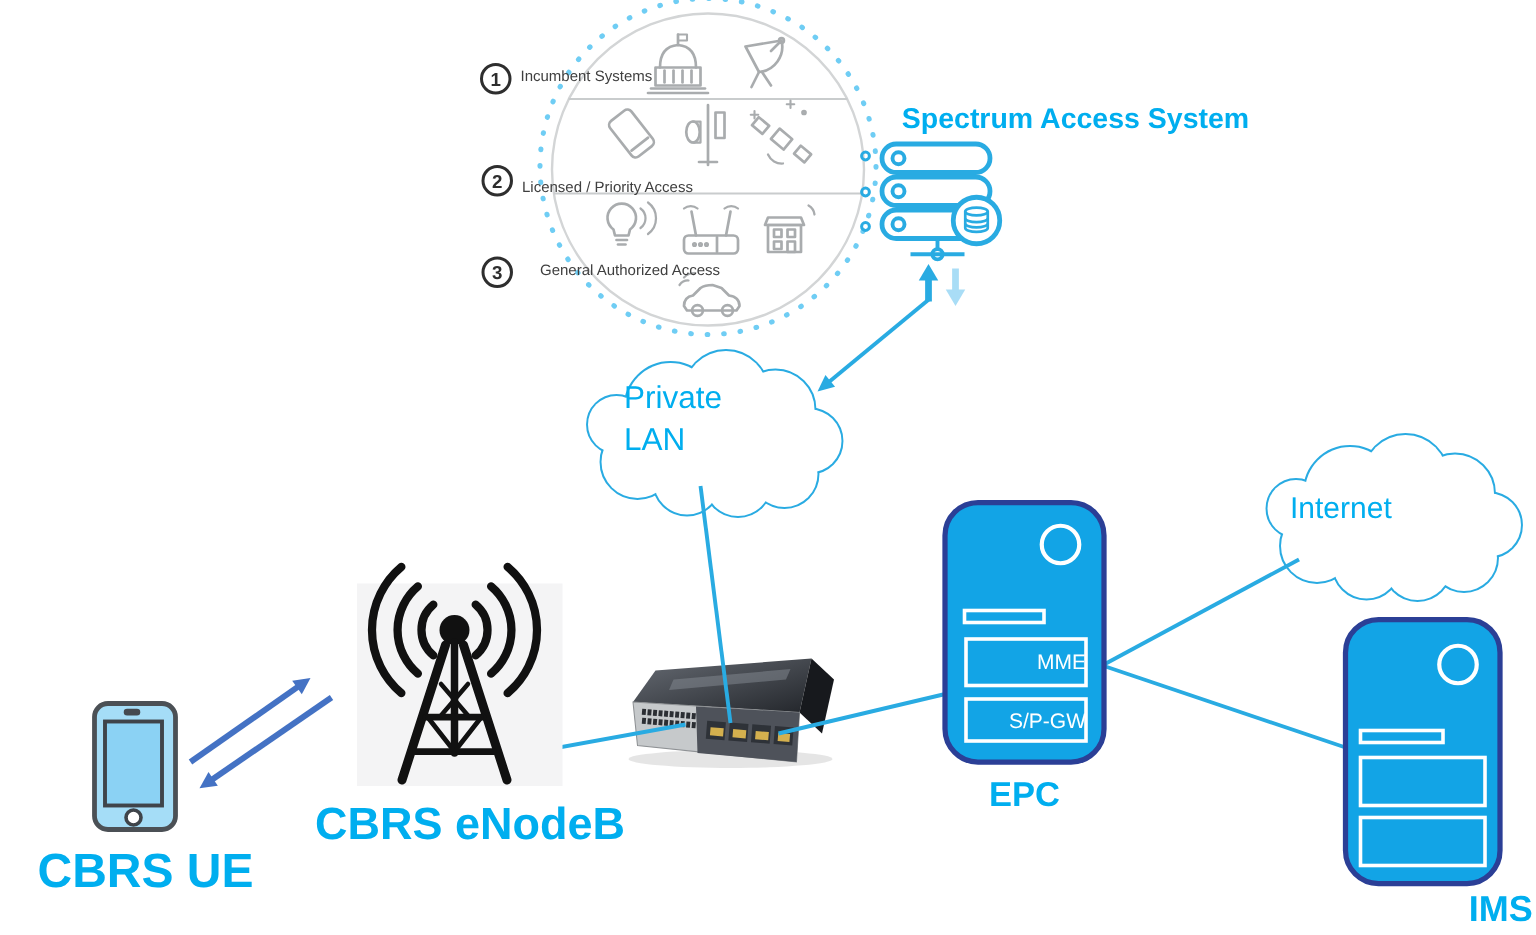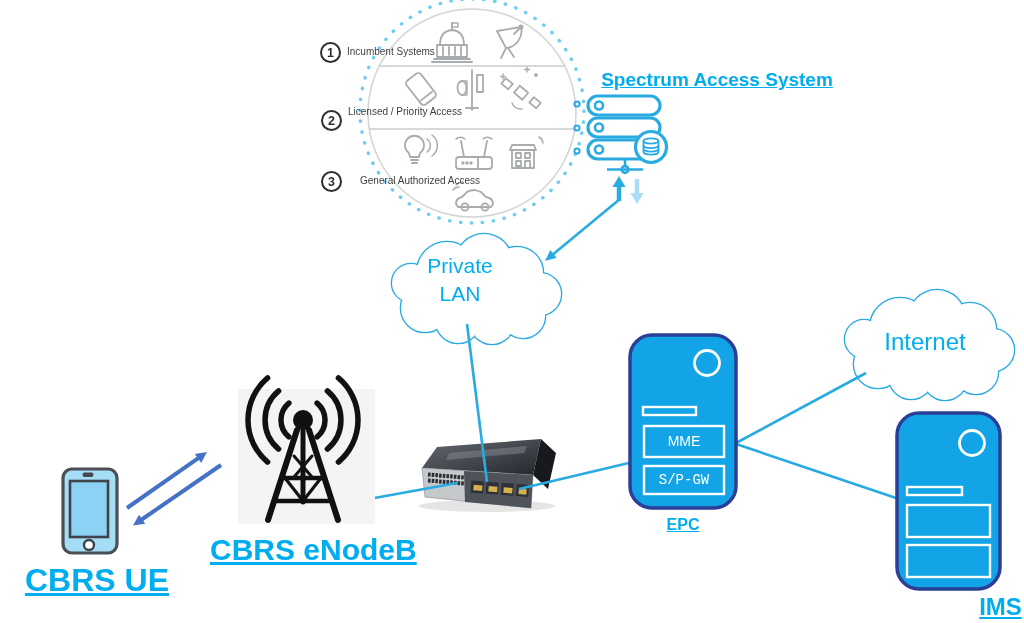--- a/index.html
+++ b/index.html
@@ -1,27 +1,27 @@
 <!DOCTYPE html>
 <html><head>
 <meta charset="utf-8">
 <style>
   html,body{margin:0;padding:0;background:#fff;}
   #stage{position:relative;width:1024px;height:623px;background:#fff;overflow:hidden;
          font-family:"Liberation Sans", sans-serif;}
   #art{position:absolute;left:0;top:0;}
   .abs{position:absolute;}
-  .cy{color:#00AEEF;font-weight:bold;text-decoration:underline;}
+  .cy{color:#00AEEF;font-weight:bold;}
   .lbl{text-align:center;white-space:nowrap;}
-  .cloud-lbl{color:#00AEEF;font-weight:normal;text-align:center;}
+  .cloud-lbl{color:#00AEEF;font-weight:normal;}
   .tier-lbl{font-size:10px;color:#3f3f3f;white-space:nowrap;}
   .badge{width:21px;height:21px;border:2.2px solid #2e2e2e;border-radius:50%;
          display:flex;align-items:center;justify-content:center;
          font-size:12.5px;font-weight:bold;color:#2e2e2e;background:#fff;box-sizing:border-box;}
-  .module{color:#fff;font-size:14px;text-align:center;white-space:nowrap;}
+  .module{color:#fff;font-size:14px;text-align:right;white-space:nowrap;}
 </style>
 </head>
 <body>
 
 <div id="stage">
 
 <svg id="art" width="1024" height="623" viewBox="0 0 1024 623">
   <defs>
     <linearGradient id="gtop" x1="0" y1="0" x2="1" y2="1">
       <stop offset="0" stop-color="#666b73"></stop>
@@ -248,35 +248,35 @@
 </svg>
 
 <div class="abs badge" style="left:320px;top:42px;">
       <span>1</span>
     </div>
 <div class="abs tier-lbl" style="left:347px;top:46px;">Incumbent Systems</div>
 
 <div class="abs badge" style="left:321px;top:110px;">
       <span>2</span>
     </div>
-<div class="abs tier-lbl" style="left:348px;top:106px;">Licensed / Priority Access</div>
+<div class="abs tier-lbl" style="left:348px;top:120px;">Licensed / Priority Access</div>
 
 <div class="abs badge" style="left:321px;top:171px;">
       <span>3</span>
     </div>
 <div class="abs tier-lbl" style="left:360px;top:175px;">General Authorized Access</div>
 
 <div class="abs cy lbl" style="left:572px;top:69px;width:290px;font-size:19px;line-height:22px;">
   <div>Spectrum Access System</div>
 </div>
 
 <div class="abs cloud-lbl" style="left:416px;top:252px;width:88px;font-size:21px;line-height:28px;">Private LAN</div>
-<div class="abs cloud-lbl" style="left:860px;top:328px;width:130px;font-size:24px;">Internet</div>
+<div class="abs cloud-lbl" style="left:860px;top:328px;width:130px;font-size:20px;">Internet</div>
 
 <div class="abs module" style="left:644px;top:426px;width:80px;height:31px;line-height:31px;">MME</div>
-<div class="abs module" style="left:644px;top:466px;width:80px;height:28px;line-height:28px;font-family:Liberation Mono, monospace;">S/P-GW</div>
-
-<div class="abs cy lbl" style="left:630px;top:516px;width:106px;font-size:16px;">EPC</div>
+<div class="abs module" style="left:644px;top:466px;width:80px;height:28px;line-height:28px;">S/P-GW</div>
+
+<div class="abs cy lbl" style="left:630px;top:516px;width:106px;font-size:23px;">EPC</div>
 <div class="abs cy lbl" style="left:949px;top:593px;width:103px;font-size:24px;">IMS</div>
 <div class="abs cy lbl" style="left:210px;top:533px;width:190px;font-size:30px;">CBRS eNodeB</div>
 <div class="abs cy lbl" style="left:25px;top:562px;width:120px;font-size:32px;">CBRS UE</div>
 
 </div>
 
 </body></html>

